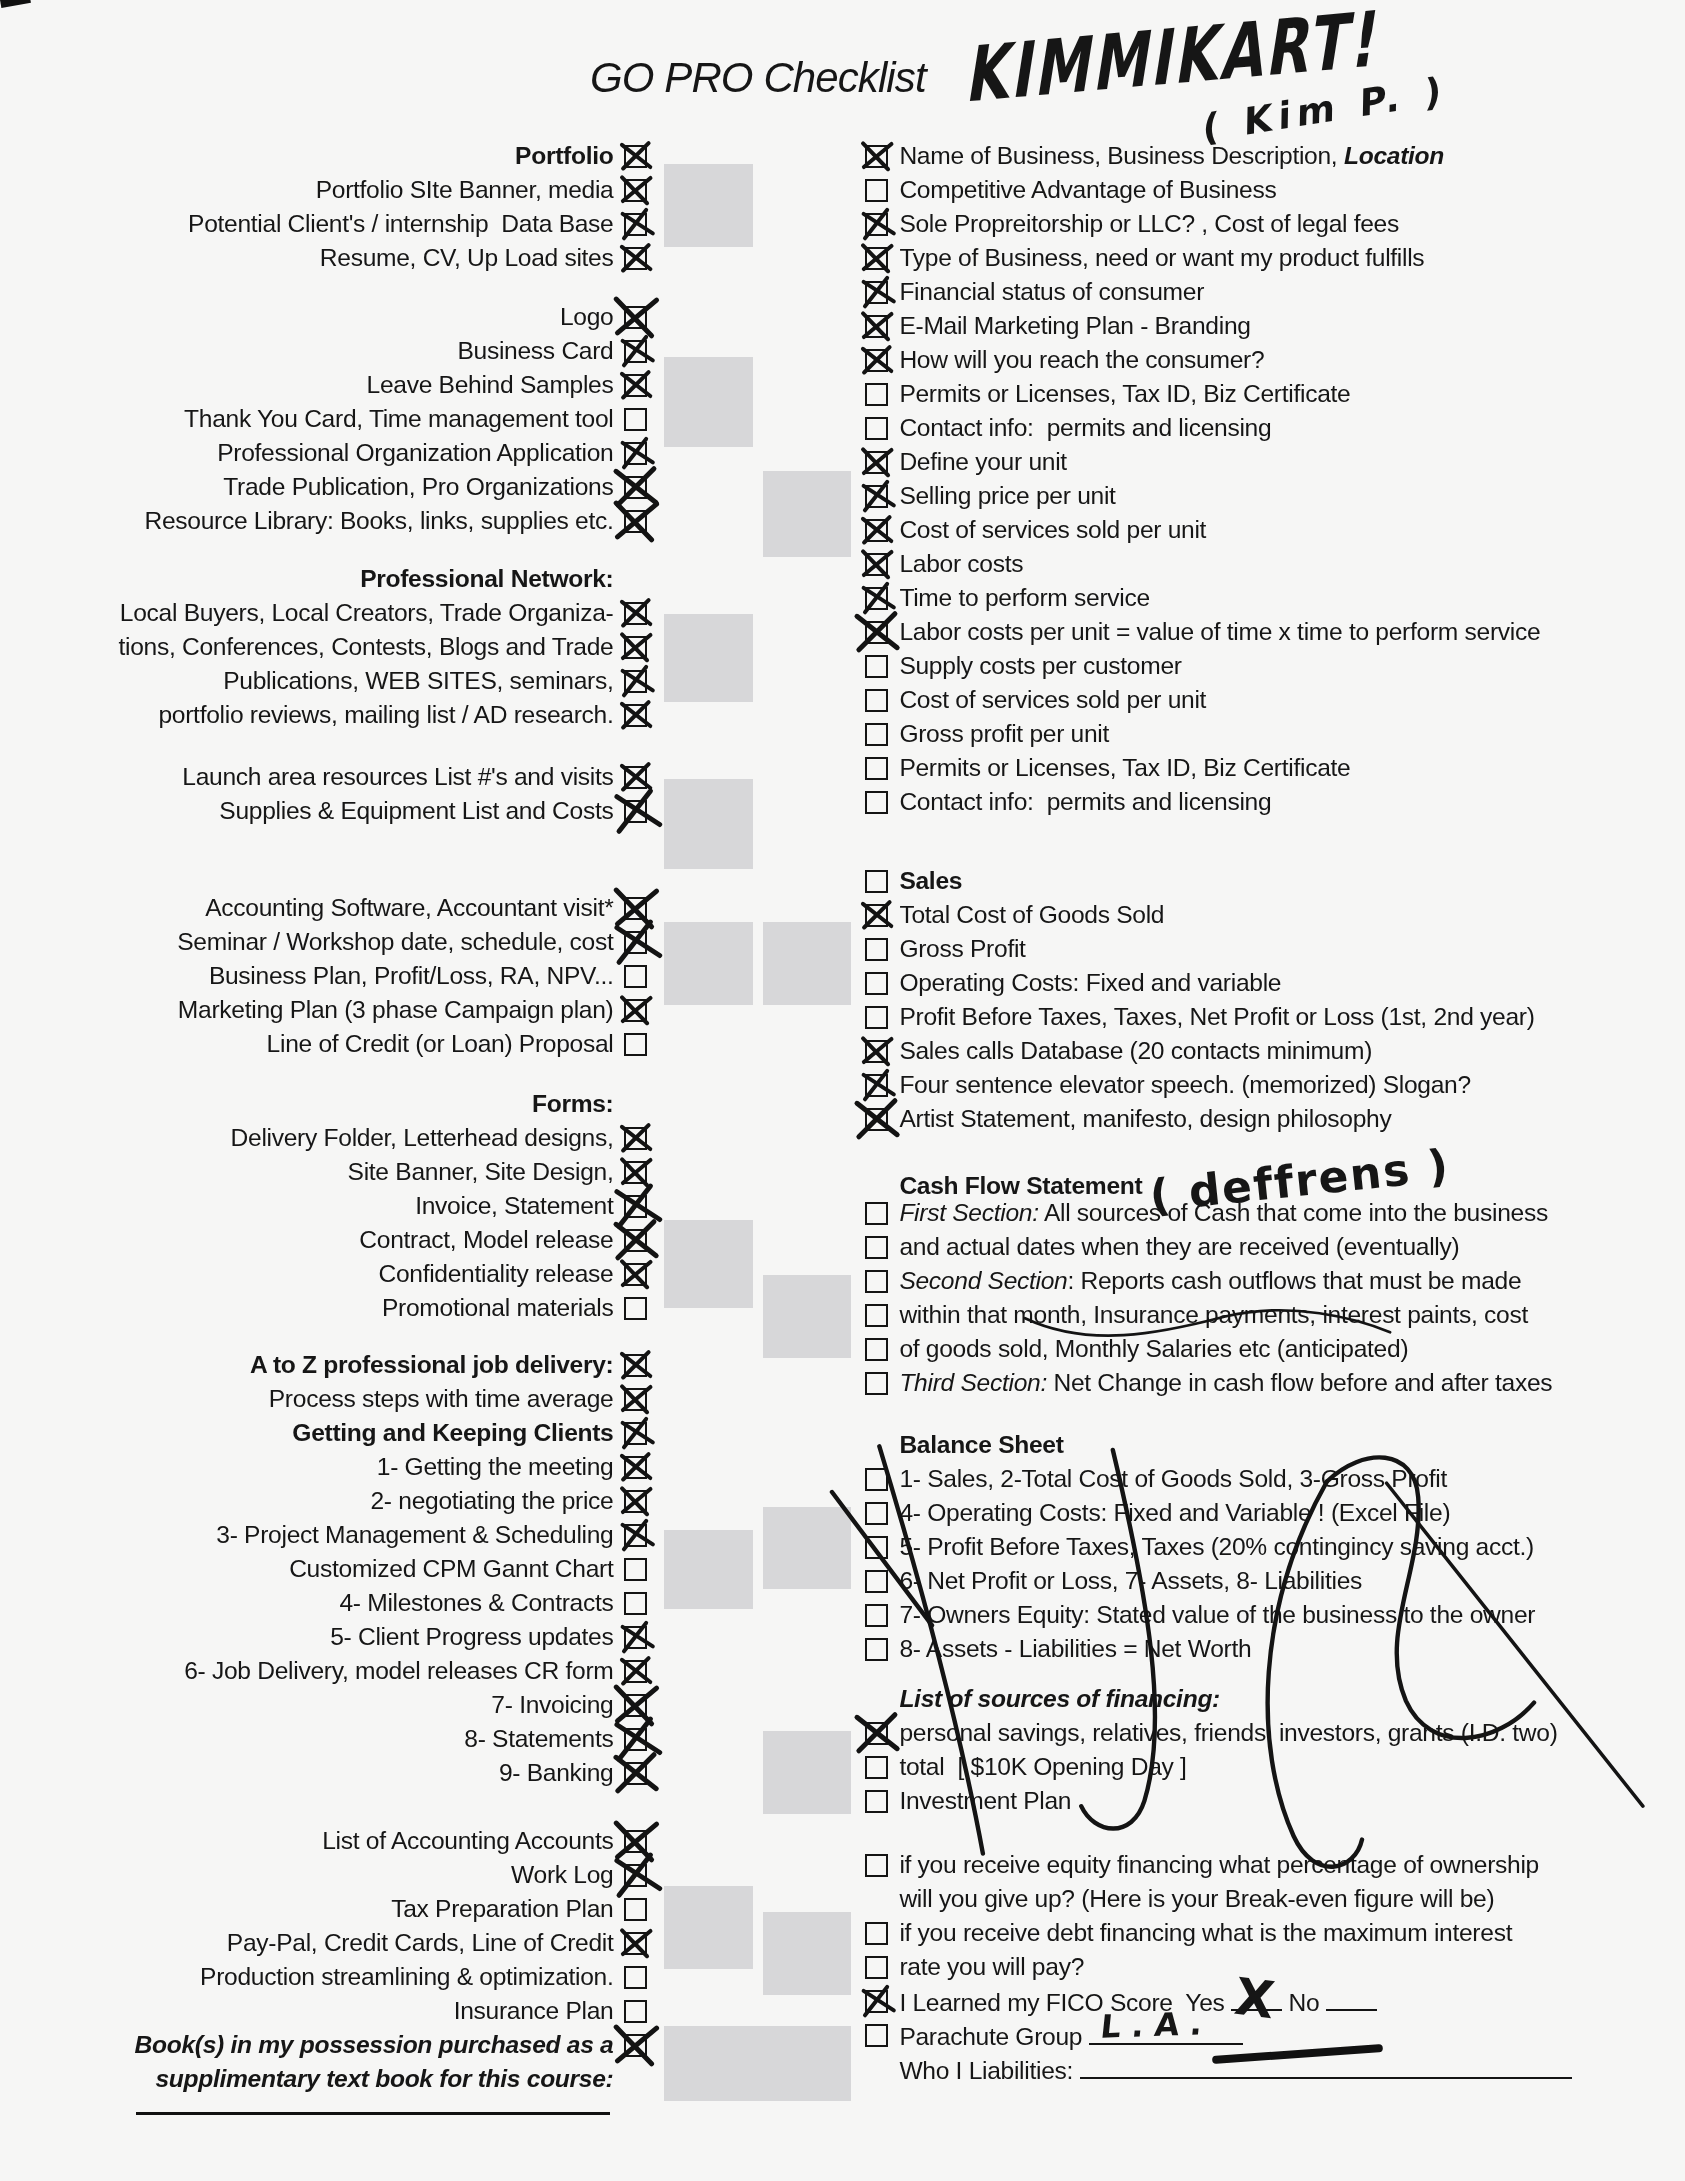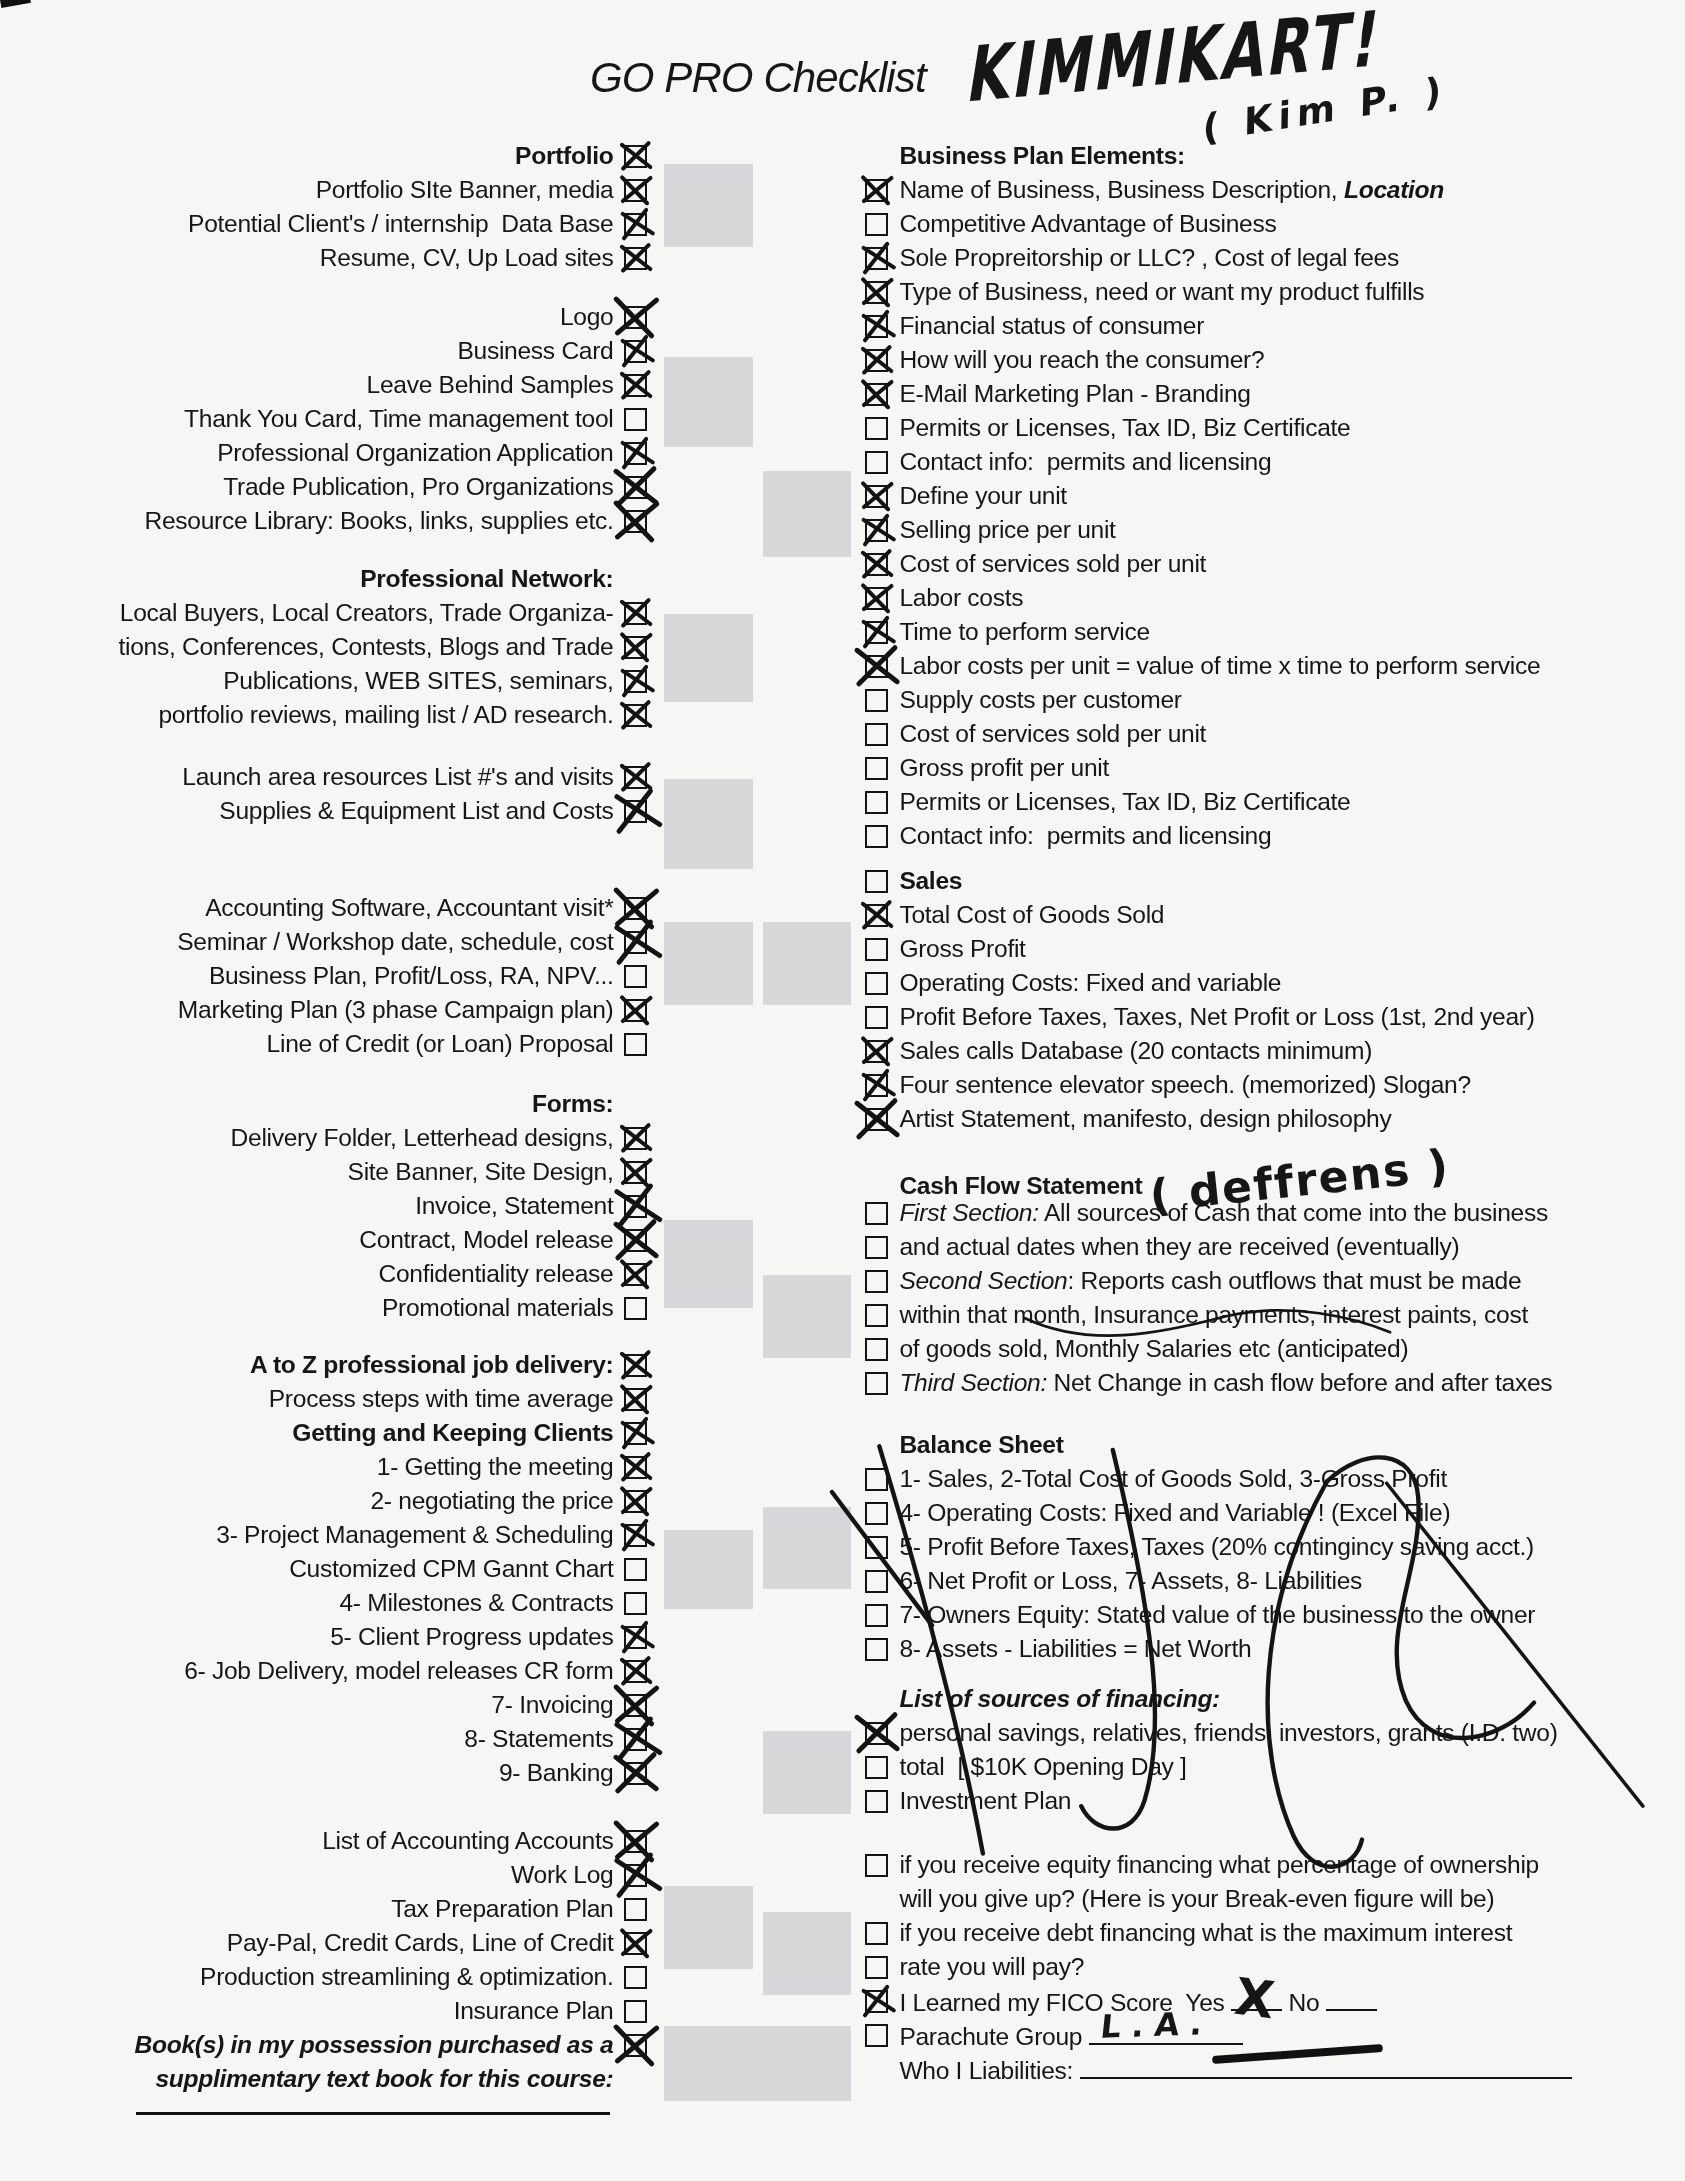--- a/index.html
+++ b/index.html
@@ -288,50 +288,46 @@
       </div>
       <div class="lrow">
         <span class="txt bi"><span>supplimentary text book for this course:</span></span>
         <span class="bx hide"></span>
       </div>
     </div>
   </div>
 <div id="rightcol">
     <div class="group rg0">
       <div class="rrow">
-        <span class="bx hide"></span>
-        <span class="txt b"><span>Business Plan Elements:</span></span>
-      </div>
-      <div class="rrow">
         <span class="bx xm v1"></span>
         <span class="txt"><span>Name of Business, Business Description, </span><span class="bi">Location</span></span>
       </div>
       <div class="rrow">
         <span class="bx"></span>
         <span class="txt"><span>Competitive Advantage of Business</span></span>
       </div>
       <div class="rrow">
         <span class="bx xm v2"></span>
         <span class="txt"><span>Sole Propreitorship or LLC? , Cost of legal fees</span></span>
       </div>
       <div class="rrow">
         <span class="bx xm v1"></span>
         <span class="txt"><span>Type of Business, need or want my product fulfills</span></span>
       </div>
       <div class="rrow">
         <span class="bx xm v2"></span>
         <span class="txt"><span>Financial status of consumer</span></span>
       </div>
       <div class="rrow">
+        <span class="bx xm v1"></span>
+        <span class="txt"><span>E-Mail Marketing Plan - Branding</span></span>
+      </div>
+      <div class="rrow">
         <span class="bx xm v0"></span>
         <span class="txt"><span>How will you reach the consumer?</span></span>
-      </div>
-      <div class="rrow">
-        <span class="bx xm v1"></span>
-        <span class="txt"><span>E-Mail Marketing Plan - Branding</span></span>
       </div>
       <div class="rrow">
         <span class="bx"></span>
         <span class="txt"><span>Permits or Licenses, Tax ID, Biz Certificate</span></span>
       </div>
       <div class="rrow">
         <span class="bx"></span>
         <span class="txt"><span>Contact info:  permits and licensing</span></span>
       </div>
       <div class="rrow">

